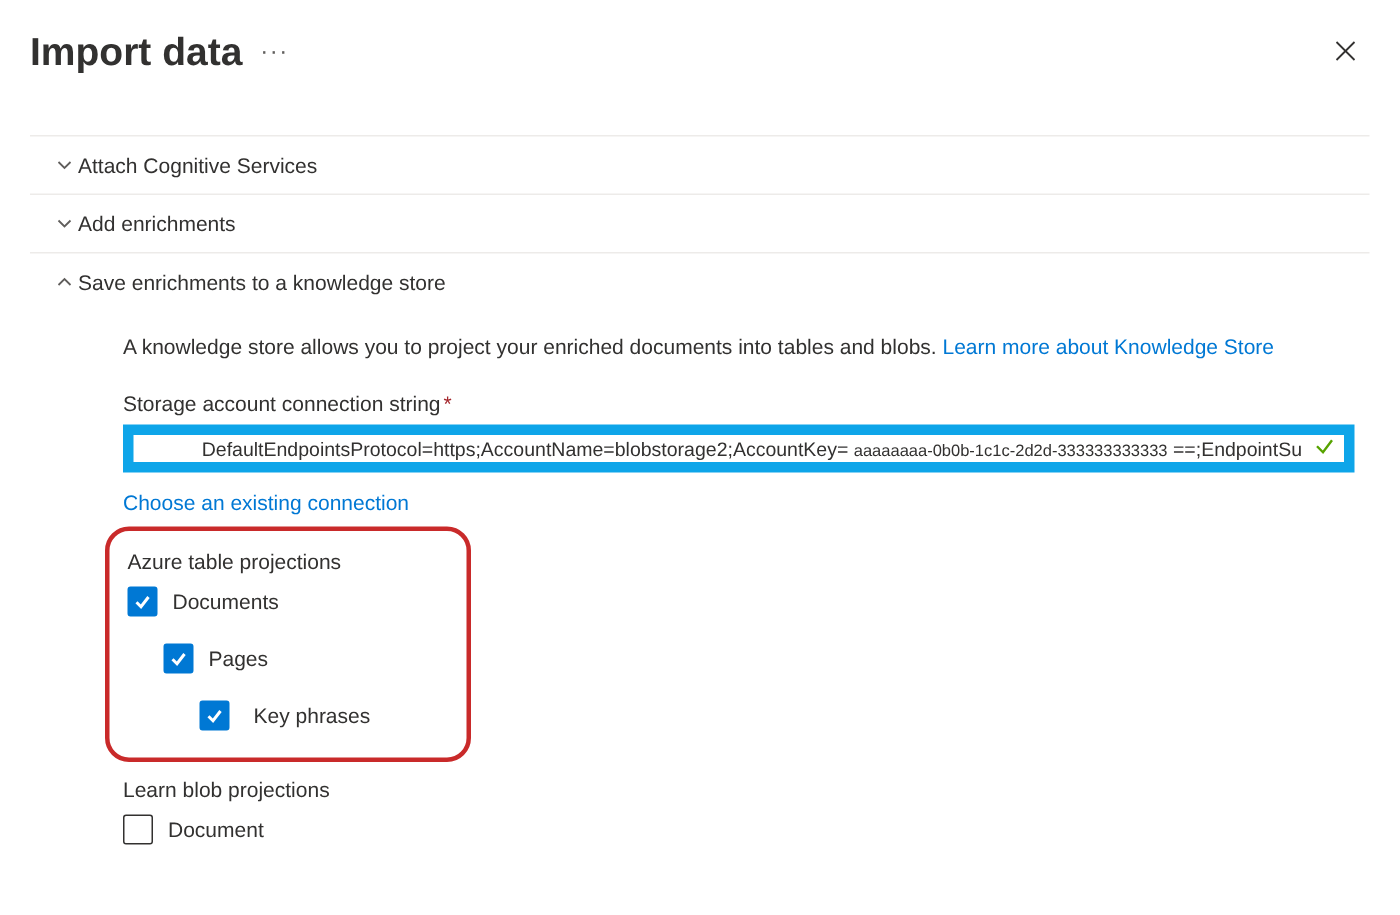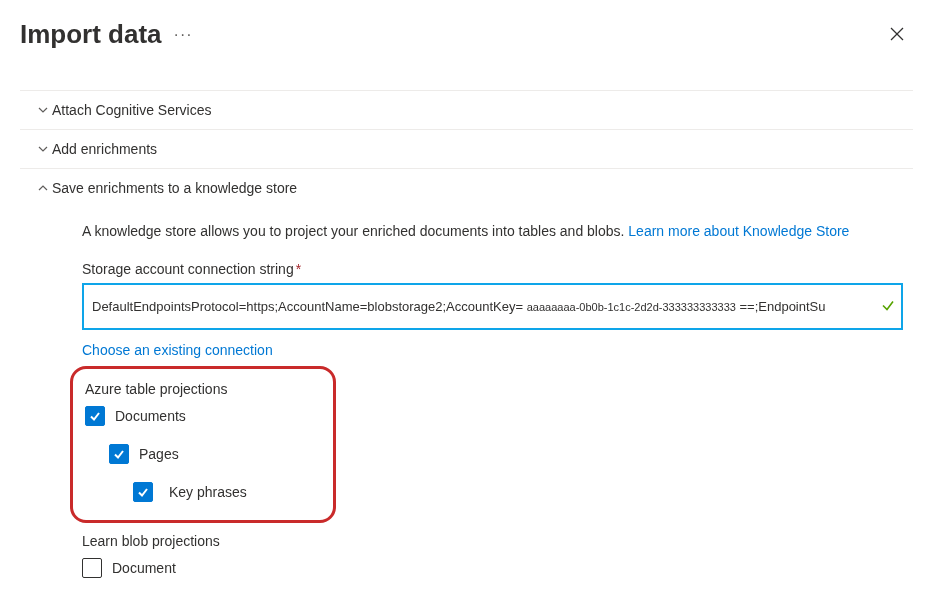--- a/index.html
+++ b/index.html
@@ -86,24 +86,25 @@
   .field-label {
     font-size: 14px;
     margin-bottom: 6px;
   }
   .required { color: #a4262c; margin-left: 2px; }
 
   .input-wrap {
     position: relative;
     display: flex;
     align-items: center;
-    border: 2px solid #0ea5e9;
-    height: 47px;
+    border: 7px solid #0ea5e9;
+    height: 32px;
     padding: 0 28px 0 8px;
     margin-bottom: 12px;
+    text-align: right;
   }
   .input-text {
     flex: 1;
     font-size: 13px;
     white-space: nowrap;
     overflow: hidden;
     color: #323130;
   }
   .input-text .small { font-size: 11px; }
   .check-icon {
@@ -112,21 +113,21 @@
     top: 50%;
     transform: translateY(-50%);
   }
   .check-icon svg { stroke: #57a300; }
 
   .highlight-box {
     border: 3px solid #c92a2a;
     border-radius: 16px;
     padding: 10px 1px 14px 12px;
     margin: 8px 0 10px -12px;
-    width: 266px;
+    width: 244px;
   }
 
   .group-title {
     font-size: 14px;
     margin-bottom: 9px;
     margin-top: 2px;
   }
 
   .cb-row {
     display: flex;

